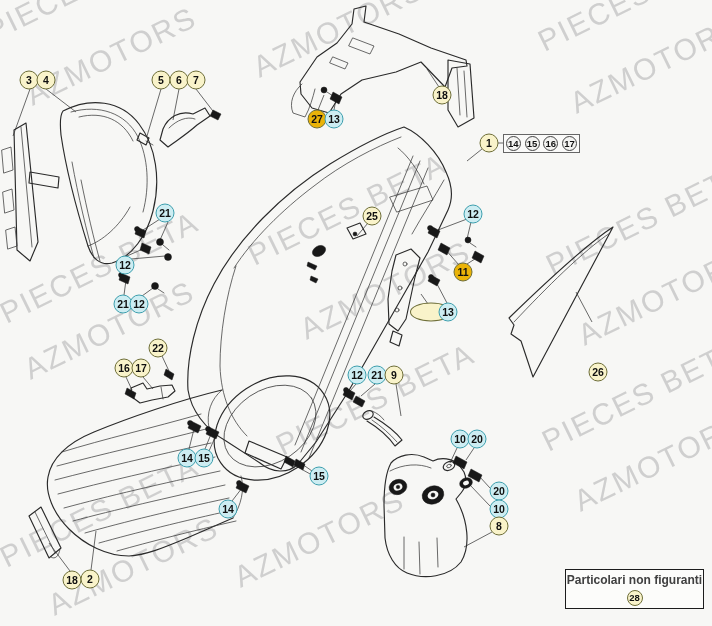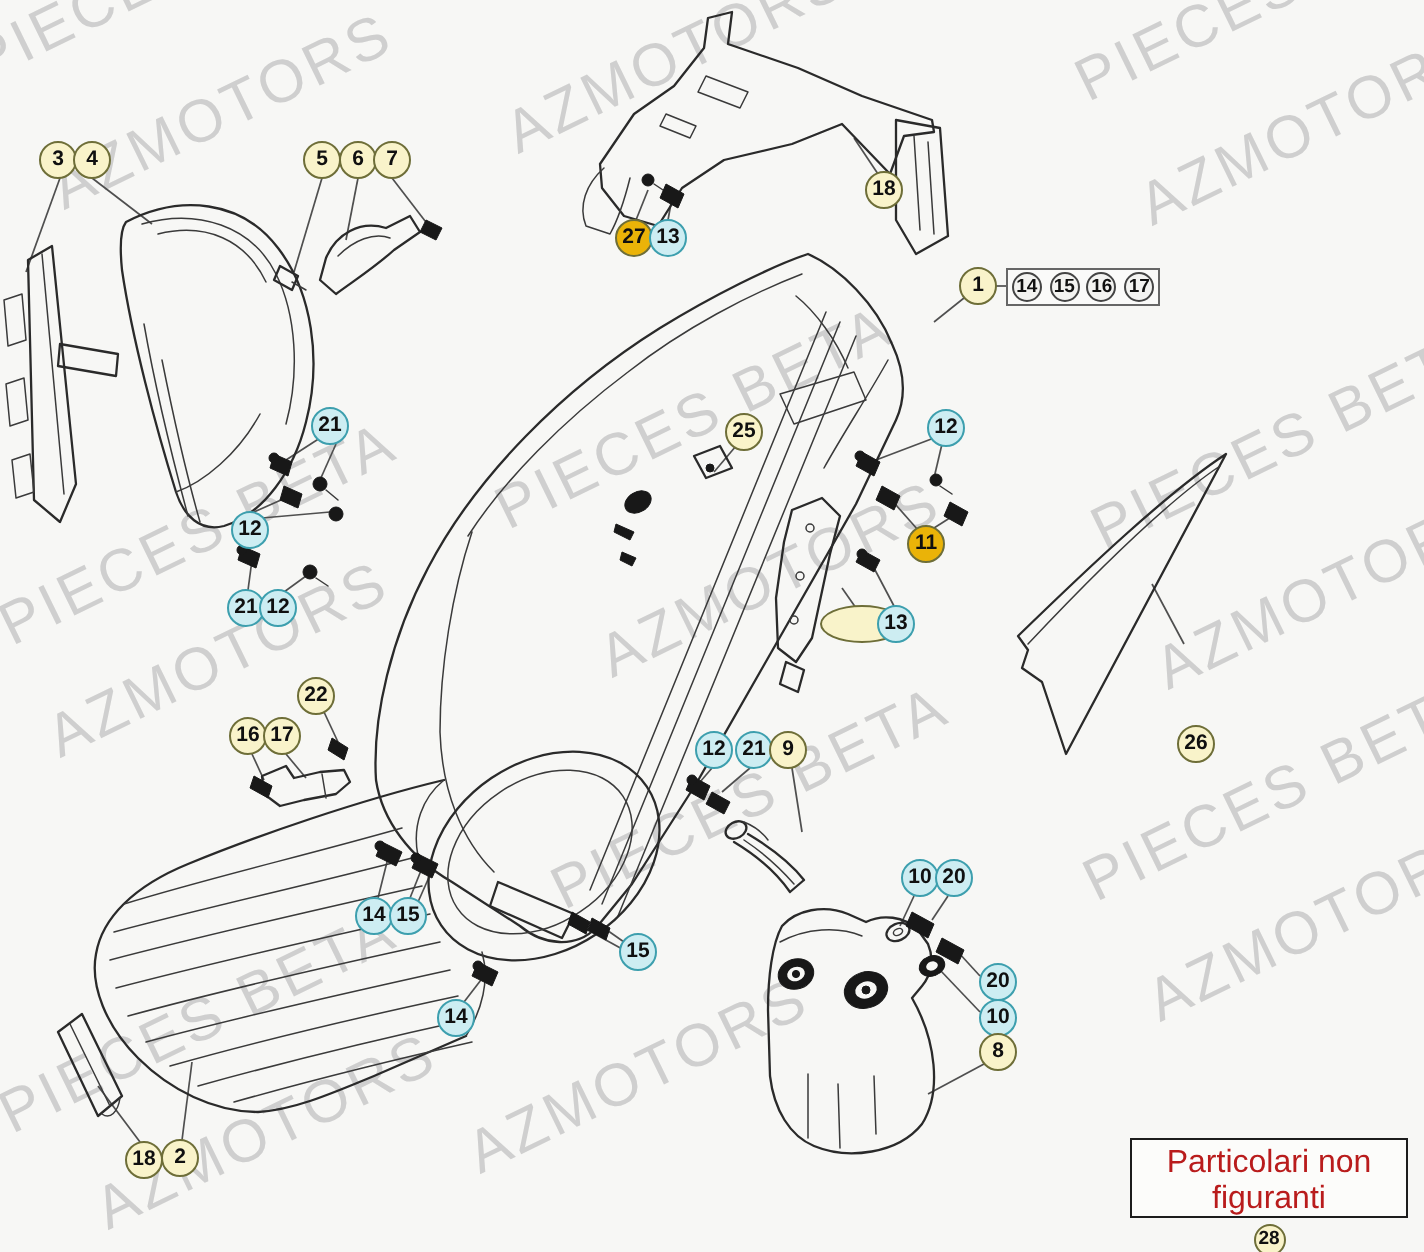--- a/index.html
+++ b/index.html
@@ -19,21 +19,21 @@
       display:flex;align-items:center;justify-content:center;font-size:10.5px;font-weight:bold;
       color:#101010;transform:translate(-50%,-50%);border:1.4px solid #555;line-height:1;}
   .ref-box{position:absolute;left:503px;top:134px;width:77px;height:19px;border:1px solid #666;
            background:rgba(252,252,250,.65);display:flex;align-items:center;justify-content:space-around;
            z-index:3;box-sizing:border-box;}
   .ref-co{width:15px;height:15px;border-radius:50%;border:1.2px solid #444;background:#f3f3f1;
           font-size:9.5px;font-weight:bold;color:#111;display:flex;align-items:center;justify-content:center;
           box-sizing:border-box;line-height:1;}
   .note-box{position:absolute;left:565px;top:569px;width:139px;height:40px;border:1.4px solid #1c1c1c;
             background:#fcfcfa;z-index:3;box-sizing:border-box;text-align:center;padding-top:3px;}
-  .note-text{font-size:16px;color:#b91c1c;}
+  .note-text{font-size:12px;color:#404040;font-weight:bold;}
   .note-co{display:inline-flex;width:16px;height:16px;border-radius:50%;box-sizing:border-box;
            align-items:center;justify-content:center;font-size:9.5px;font-weight:bold;color:#111;
            border:1.3px solid;margin-top:1px;line-height:1;text-align:right;}
 </style>
 </head>
 <body>
 
 <div class="stage">
 
   <div class="wm-layer" id="wmLayer">

